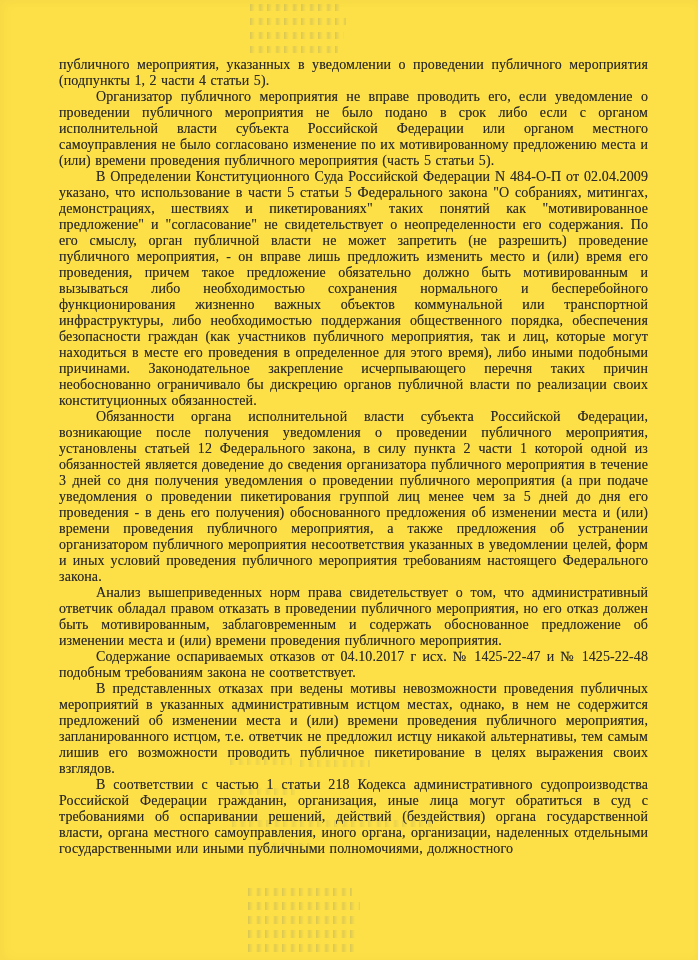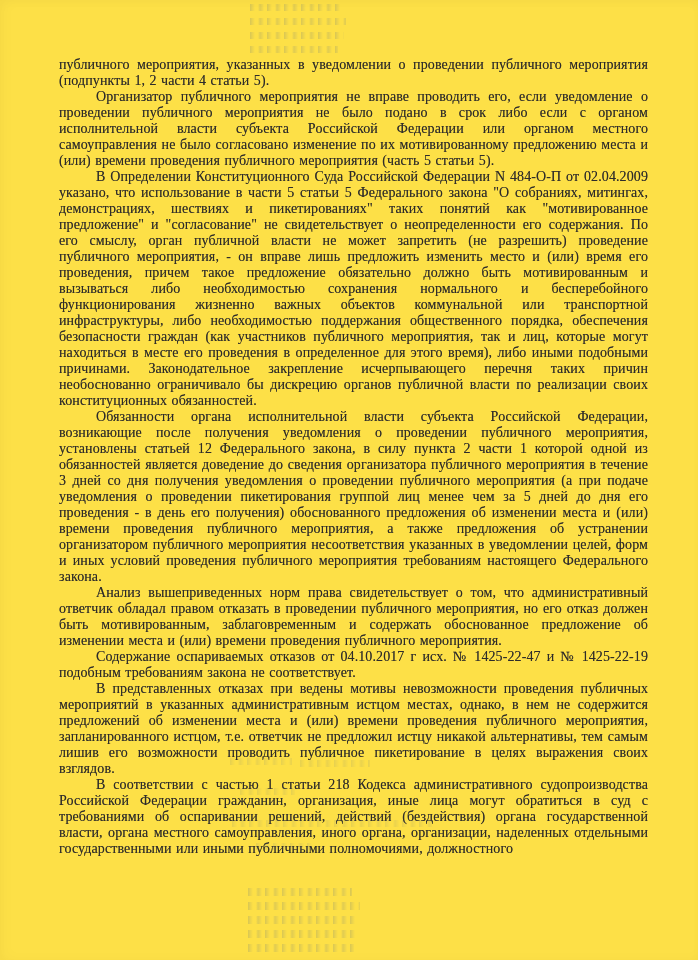--- a/index.html
+++ b/index.html
@@ -70,21 +70,21 @@
     <div class="ghost-row"></div>
     <div class="ghost-row"></div>
   </div>
 
   <div class="text-block">
     <p class="no-indent">публичного мероприятия, указанных в уведомлении о проведении публичного мероприятия (подпункты 1, 2 части 4 статьи 5).</p>
     <p class="indent">Организатор публичного мероприятия не вправе проводить его, если уведомление о проведении публичного мероприятия не было подано в срок либо если с органом исполнительной власти субъекта Российской Федерации или органом местного самоуправления не было согласовано изменение по их мотивированному предложению места и (или) времени проведения публичного мероприятия (часть 5 статьи 5).</p>
     <p class="indent">В Определении Конституционного Суда Российской Федерации N 484-О-П от 02.04.2009 указано, что использование в части 5 статьи 5 Федерального закона "О собраниях, митингах, демонстрациях, шествиях и пикетированиях" таких понятий как "мотивированное предложение" и "согласование" не свидетельствует о неопределенности его содержания. По его смыслу, орган публичной власти не может запретить (не разрешить) проведение публичного мероприятия, - он вправе лишь предложить изменить место и (или) время его проведения, причем такое предложение обязательно должно быть мотивированным и вызываться либо необходимостью сохранения нормального и бесперебойного функционирования жизненно важных объектов коммунальной или транспортной инфраструктуры, либо необходимостью поддержания общественного порядка, обеспечения безопасности граждан (как участников публичного мероприятия, так и лиц, которые могут находиться в месте его проведения в определенное для этого время), либо иными подобными причинами. Законодательное закрепление исчерпывающего перечня таких причин необоснованно ограничивало бы дискрецию органов публичной власти по реализации своих конституционных обязанностей.</p>
     <p class="indent">Обязанности органа исполнительной власти субъекта Российской Федерации, возникающие после получения уведомления о проведении публичного мероприятия, установлены статьей 12 Федерального закона, в силу пункта 2 части 1 которой одной из обязанностей является доведение до сведения организатора публичного мероприятия в течение 3 дней со дня получения уведомления о проведении публичного мероприятия (а при подаче уведомления о проведении пикетирования группой лиц менее чем за 5 дней до дня его проведения - в день его получения) обоснованного предложения об изменении места и (или) времени проведения публичного мероприятия, а также предложения об устранении организатором публичного мероприятия несоответствия указанных в уведомлении целей, форм и иных условий проведения публичного мероприятия требованиям настоящего Федерального закона.</p>
     <p class="indent">Анализ вышеприведенных норм права свидетельствует о том, что административный ответчик обладал правом отказать в проведении публичного мероприятия, но его отказ должен быть мотивированным, заблаговременным и содержать обоснованное предложение об изменении места и (или) времени проведения публичного мероприятия.</p>
-    <p class="indent">Содержание оспариваемых отказов от 04.10.2017 г исх. № 1425-22-47 и № 1425-22-19 подобным требованиям закона не соответствует.</p>
+    <p class="indent">Содержание оспариваемых отказов от 04.10.2017 г исх. № 1425-22-47 и № 1425-22-48 подобным требованиям закона не соответствует.</p>
     <p class="indent">В представленных отказах при ведены мотивы невозможности проведения публичных мероприятий в указанных административным истцом местах, однако, в нем не содержится предложений об изменении места и (или) времени проведения публичного мероприятия, запланированного истцом, т.е. ответчик не предложил истцу никакой альтернативы, тем самым лишив его возможности проводить публичное пикетирование в целях выражения своих взглядов.</p>
     <p class="indent">В соответствии с частью 1 статьи 218 Кодекса административного судопроизводства Российской Федерации гражданин, организация, иные лица могут обратиться в суд с требованиями об оспаривании решений, действий (бездействия) органа государственной власти, органа местного самоуправления, иного органа, организации, наделенных отдельными государственными или иными публичными полномочиями, должностного</p>
   </div>
 
   <div class="ghost ghost-mid gm1">
       <div class="ghost-row"></div>
     </div>
   <div class="ghost ghost-mid gm2">
       <div class="ghost-row"></div>
     </div>

